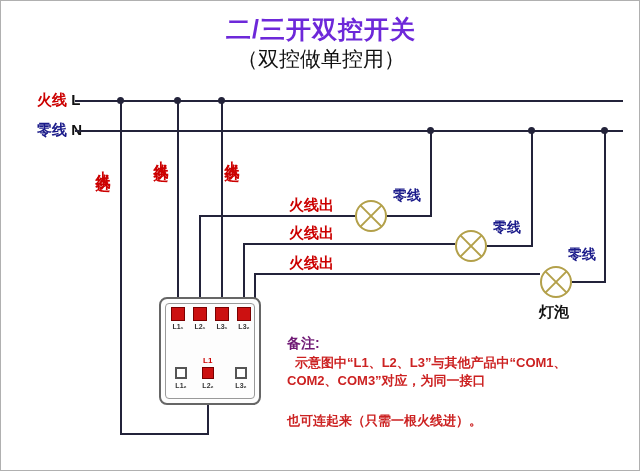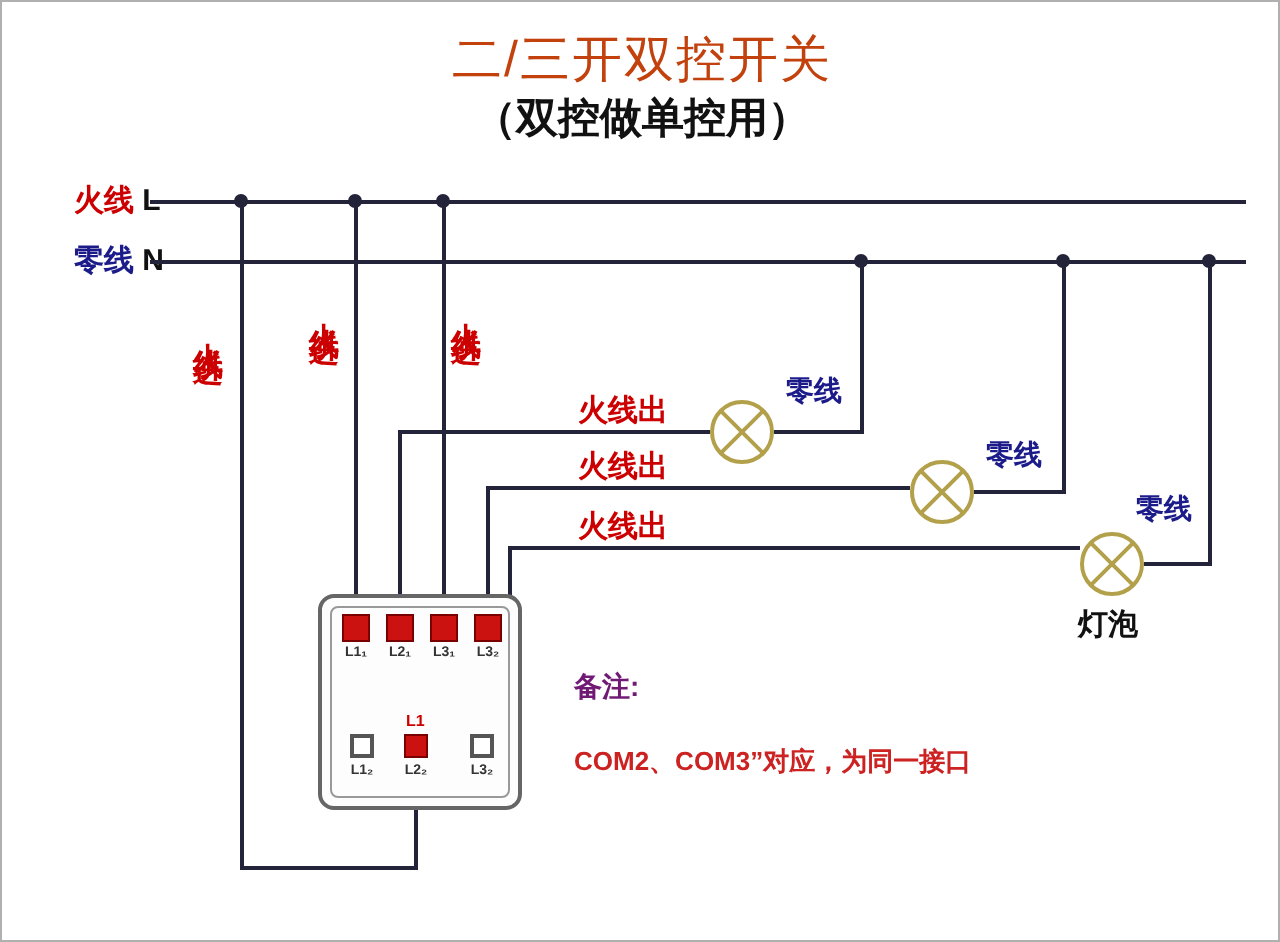--- a/index.html
+++ b/index.html
@@ -1,18 +1,18 @@
 <!DOCTYPE html>
 <html><head>
 <meta charset="utf-8">
 <style>
   html,body{margin:0;padding:0;background:#e8e8e8;font-family:"Liberation Sans","DejaVu Sans",sans-serif;}
   #canvas{position:relative;width:640px;height:471px;background:#ffffff;border:1px solid #b0b0b0;box-sizing:border-box;overflow:hidden;margin:0 auto;}
-  .title1{position:absolute;top:12px;left:0;width:640px;text-align:center;font-size:25px;font-weight:normal;color:#c2410c;letter-spacing:1px;}
-  .title2{position:absolute;top:44px;left:0;width:640px;text-align:center;font-size:21px;font-weight:bold;color:#111;}
+  .title1{position:absolute;top:12px;left:0;width:640px;text-align:center;font-size:25px;font-weight:bold;color:#6d28d9;letter-spacing:1px;}
+  .title2{position:absolute;top:44px;left:0;width:640px;text-align:center;font-size:21px;font-weight:normal;color:#111;}
   .wire{position:absolute;background:#23233a;}
   .h{height:2px;}
   .v{width:2px;}
   .dot{position:absolute;width:7px;height:7px;border-radius:50%;background:#23233a;}
   .bus-label{position:absolute;font-size:15px;font-weight:bold;white-space:nowrap;}
   .red{color:#cc0000;}
   .blue{color:#1b1b8a;}
   .black{color:#111;}
   .vtext{position:absolute;writing-mode:vertical-rl;text-orientation:upright;font-size:15px;font-weight:bold;color:#cc0000;letter-spacing:3px;line-height:15px;}
   .outlbl{position:absolute;font-size:15px;font-weight:bold;color:#cc0000;white-space:nowrap;}
@@ -120,15 +120,17 @@
 
   <div class="term-red-lbl" style="left:202px;top:355px;">L1</div>
   <div class="term term-bot" style="left:174px;"></div>
   <div class="term term-bot red-fill" style="left:201px;"></div>
   <div class="term term-bot" style="left:234px;"></div>
   <div class="term-lbl" style="left:170px;top:381px;">L1₂</div>
   <div class="term-lbl" style="left:197px;top:381px;">L2₂</div>
   <div class="term-lbl" style="left:230px;top:381px;">L3₂</div>
 
   <div class="note-head">备注:</div>
+  <div class="note-line" style="left:294px;top:353px;">示意图中“L1、L2、L3”与其他产品中“COM1、</div>
   <div class="note-line" style="left:286px;top:371px;">COM2、COM3”对应，为同一接口</div>
+  <div class="note-line" style="left:286px;top:411px;">也可连起来（只需一根火线进）。</div>
 
 </div>
 
 </body></html>

